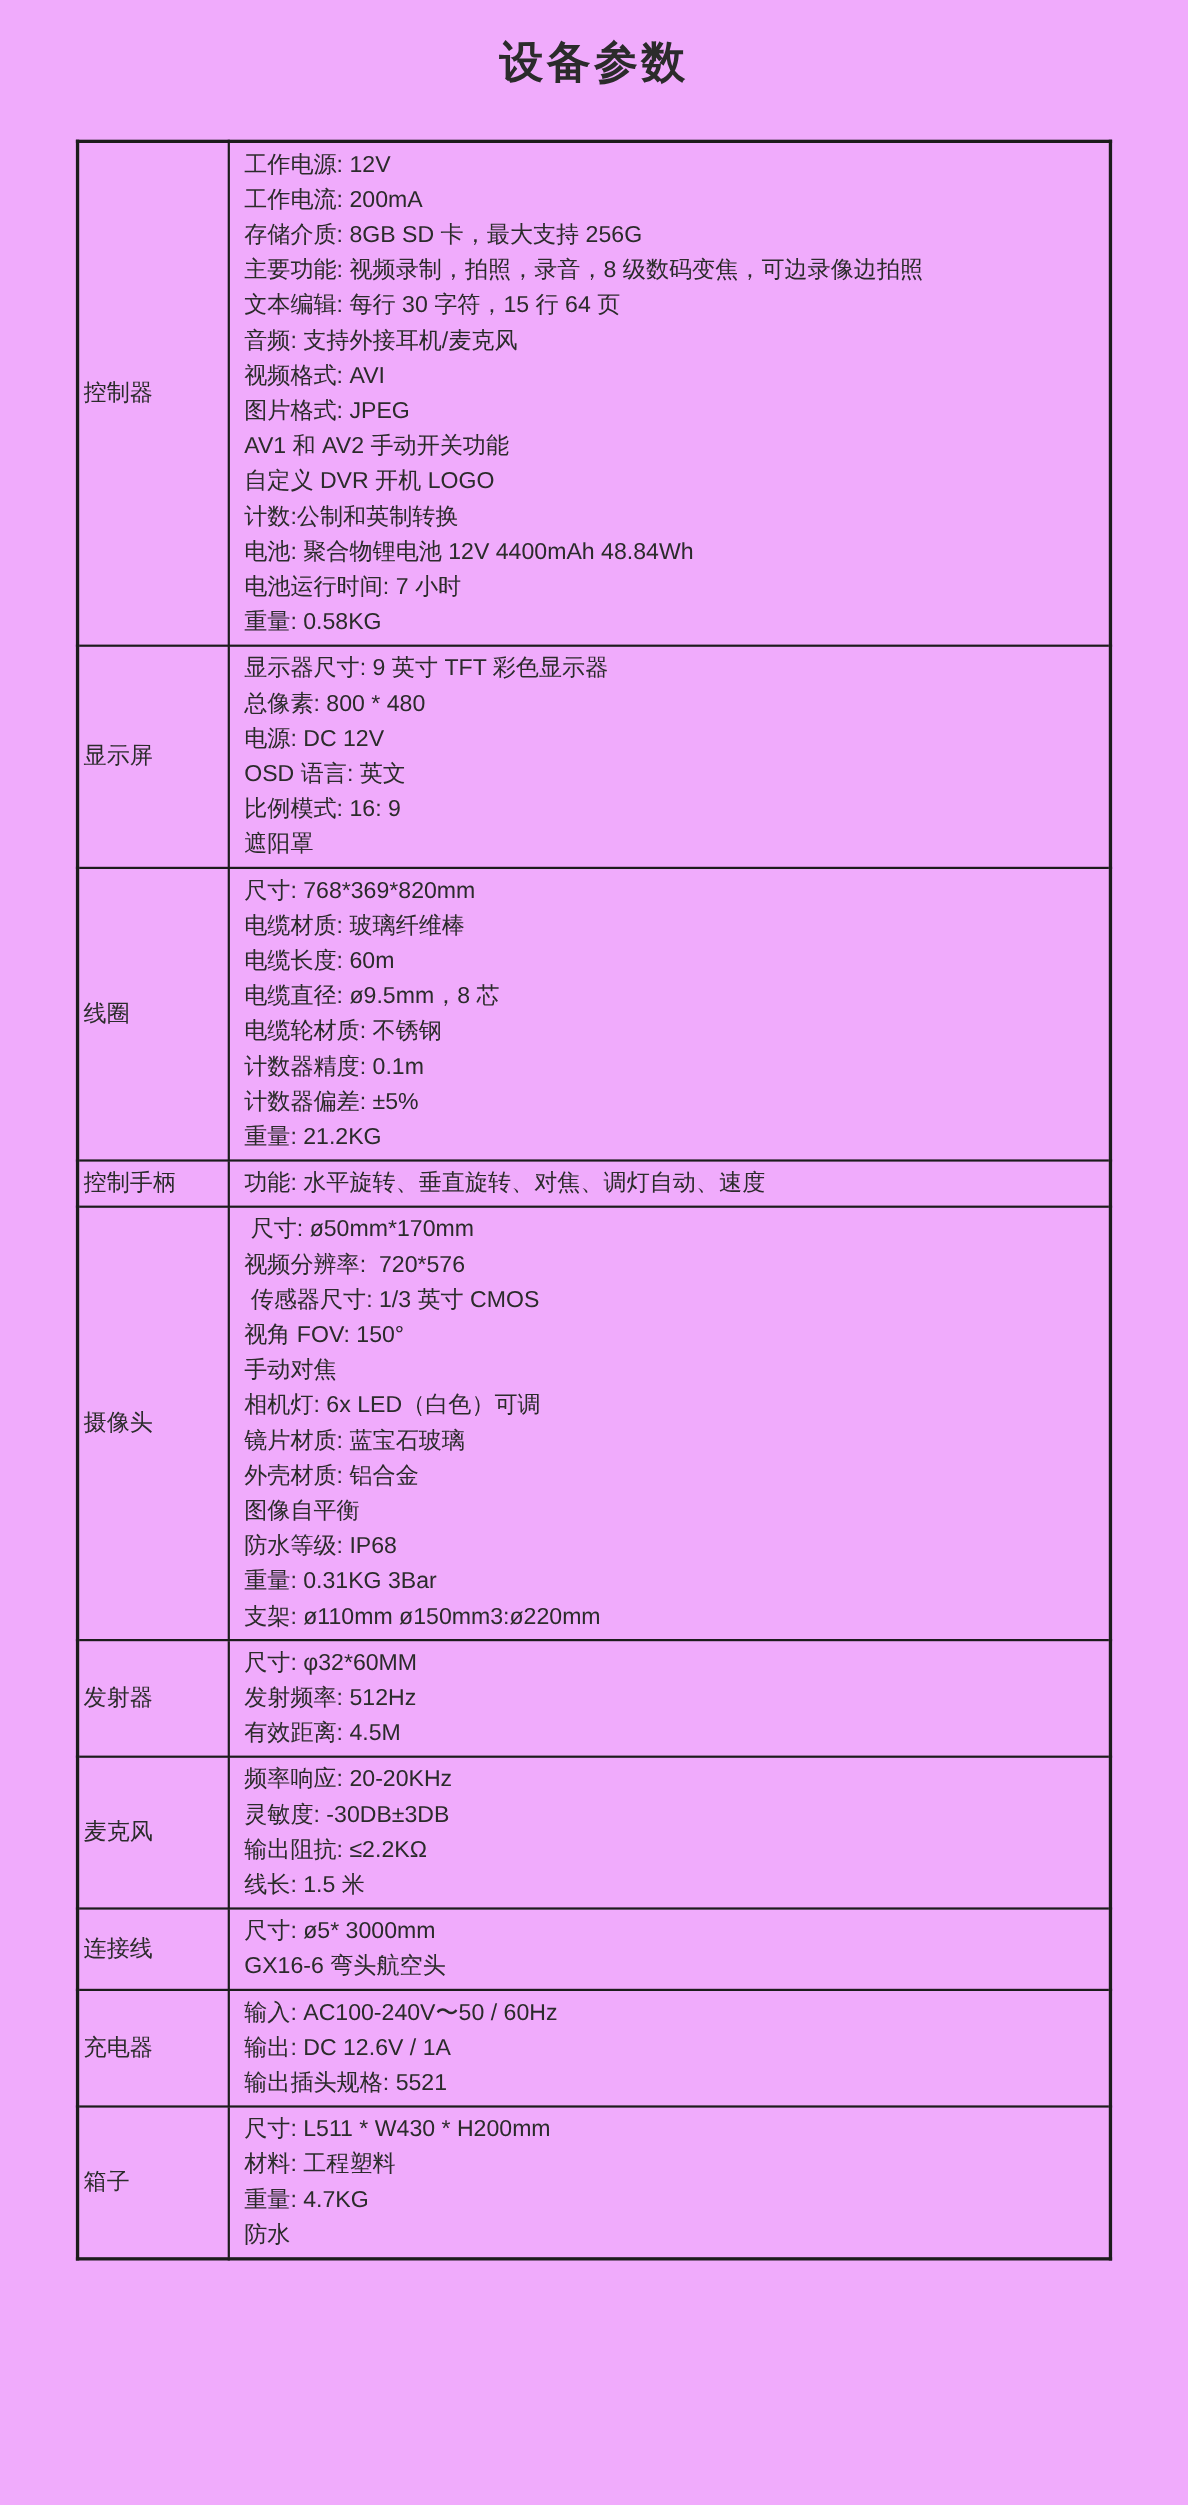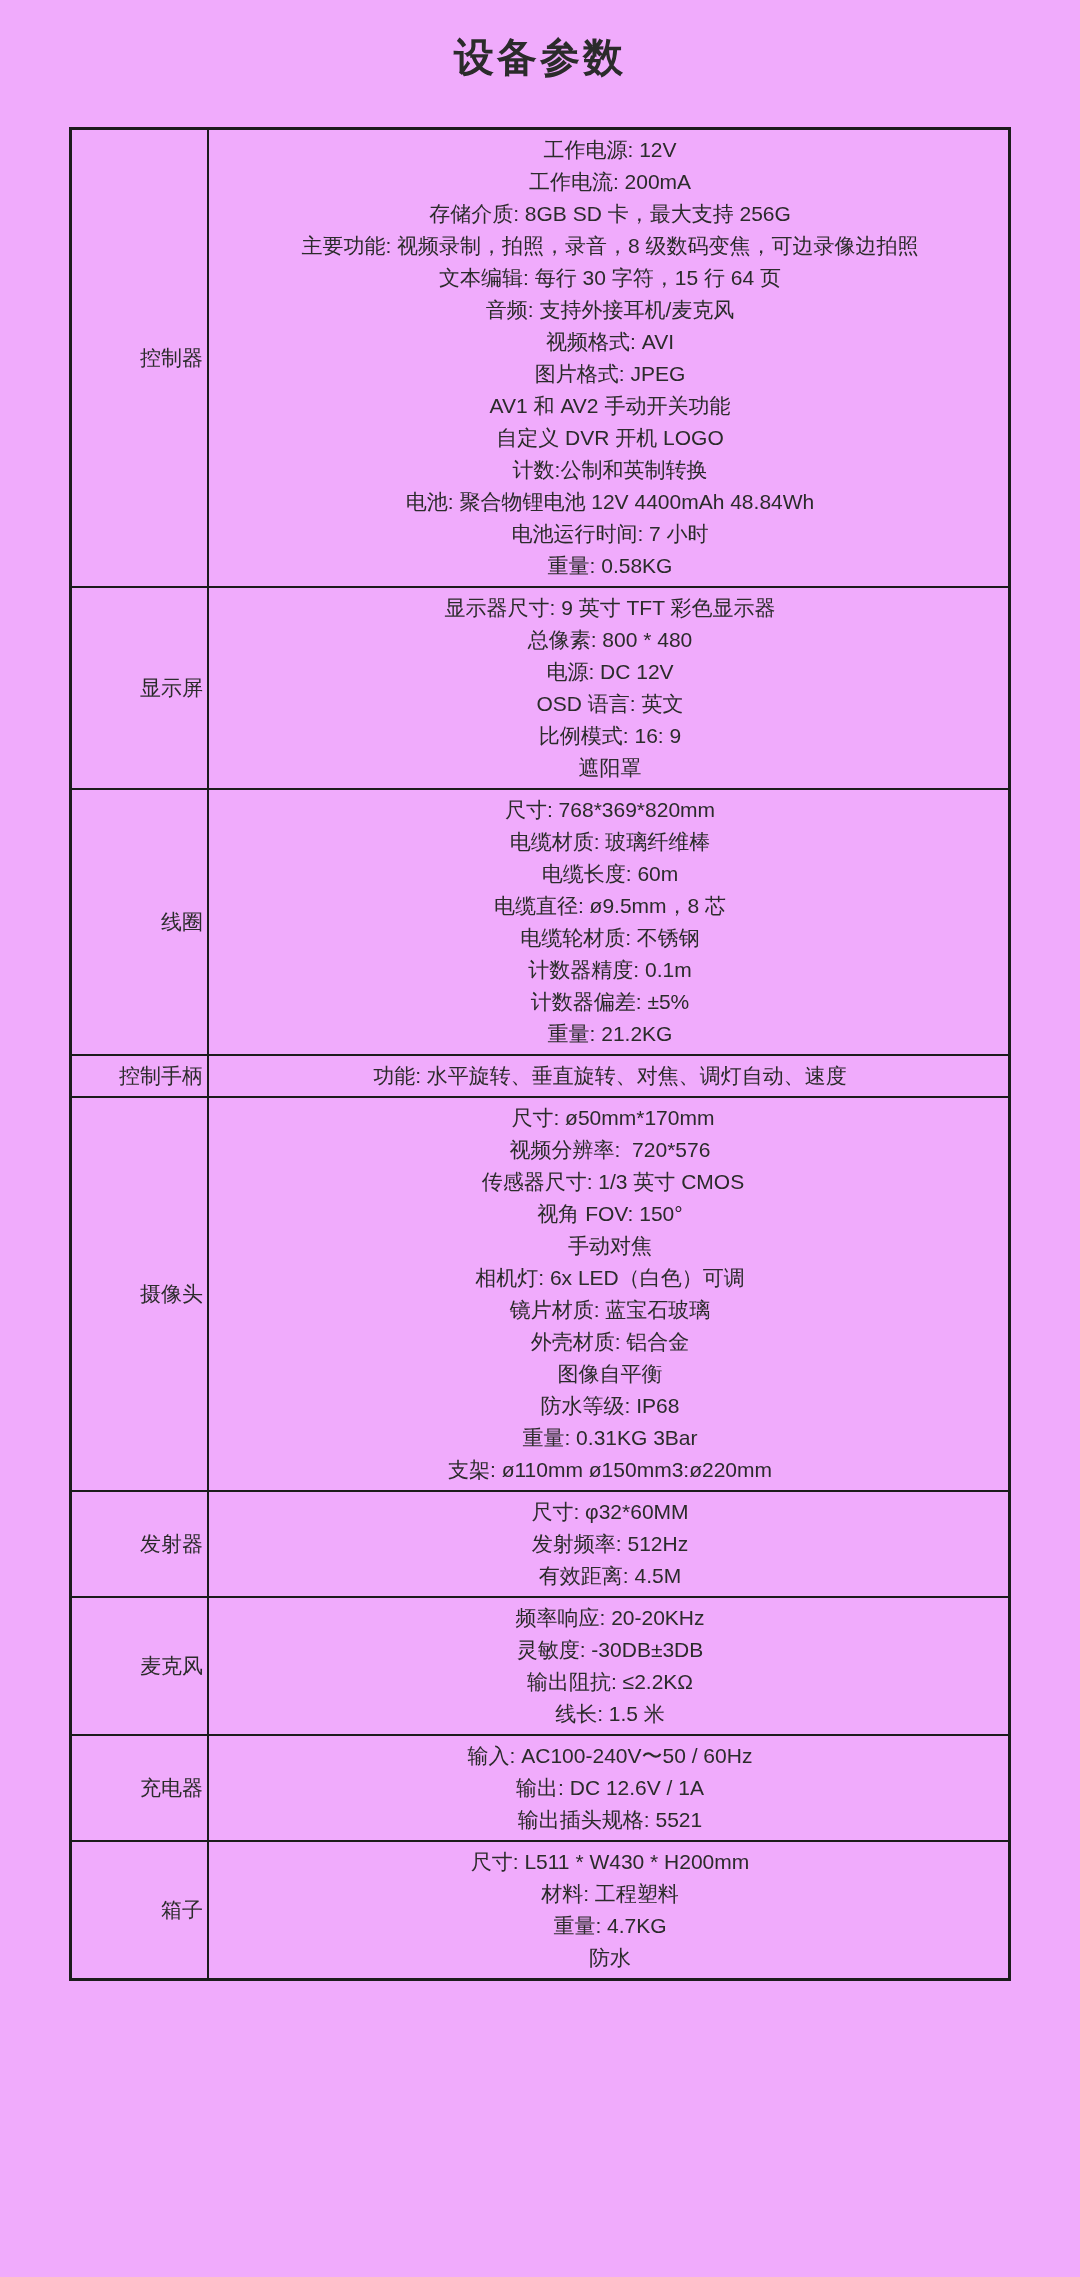--- a/index.html
+++ b/index.html
@@ -35,32 +35,31 @@
     width: 942px;
     margin: 43px auto 0 auto;
     border: 3px solid #1c1c1c;
   }
   table.spec th, table.spec td {
     border: 2px solid #1c1c1c;
     vertical-align: middle;
   }
   th.row-label {
     width: 127px;
-    text-align: right;
+    text-align: left;
     font-weight: 400;
     font-size: 21px;
     color: #2b2b2b;
     padding: 2px 4px;
     line-height: 28px;
   }
   td.row-content {
     padding: 4px 10px 4px 13px;
     font-size: 21px;
     color: #2b2b2b;
-    text-align: center;
   }
   .line {
     line-height: 32px;
     white-space: pre-wrap;
   }
 </style>
 </head>
 <body>
 
 <div class="page">
@@ -145,20 +144,27 @@
         <tr>
     <th class="row-label">麦克风</th>
     <td class="row-content">
             <div class="line">频率响应: 20-20KHz</div>
             <div class="line">灵敏度: -30DB±3DB</div>
             <div class="line">输出阻抗: ≤2.2KΩ</div>
             <div class="line">线长: 1.5 米</div>
           </td>
   </tr>
         <tr>
+    <th class="row-label">连接线</th>
+    <td class="row-content">
+            <div class="line">尺寸: ø5* 3000mm</div>
+            <div class="line">GX16-6 弯头航空头</div>
+          </td>
+  </tr>
+        <tr>
     <th class="row-label">充电器</th>
     <td class="row-content">
             <div class="line">输入: AC100-240V〜50 / 60Hz</div>
             <div class="line">输出: DC 12.6V / 1A</div>
             <div class="line">输出插头规格: 5521</div>
           </td>
   </tr>
         <tr>
     <th class="row-label">箱子</th>
     <td class="row-content">

